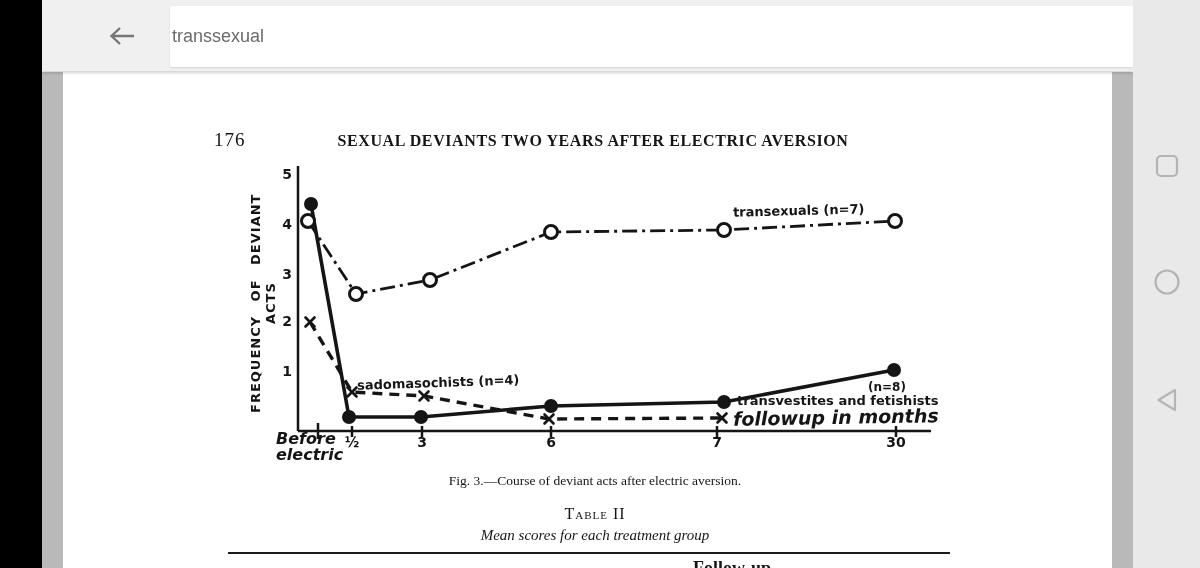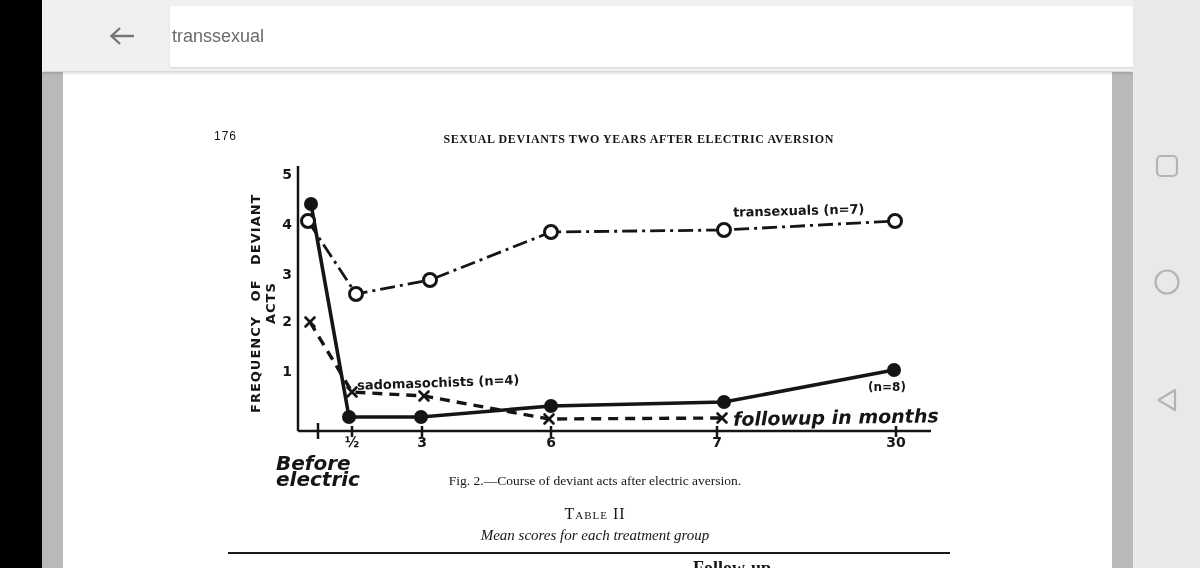--- a/index.html
+++ b/index.html
@@ -16,45 +16,45 @@
   .searchfield input{position:absolute;left:0;top:0;width:100%;height:100%;border:none;outline:none;
            background:transparent;font-family:"Liberation Sans",sans-serif;font-size:18px;
            color:#6b6b6b;box-sizing:border-box;}
   .navpanel{position:absolute;left:1133px;top:0;width:67px;height:568px;background:#e9e9e9;z-index:6;}
   .navbtn{position:absolute;left:0;width:67px;height:56px;display:flex;align-items:center;
           justify-content:center;cursor:pointer;}
   .gutter{position:absolute;width:21px;background:#b9b9b9;}
   .page{position:absolute;left:64px;top:71px;width:1048px;height:497px;background:#fff;}
   
   .doc{color:#151515;}
-  .pagenum{position:absolute;left:214px;top:129px;font-family:Liberation Sans, sans-serif;
-           font-size:12px;letter-spacing:1px;}
-  .runtitle{position:absolute;left:314px;top:132px;width:520px;text-align:right;
-           font-family:"Liberation Serif",serif;font-weight:700;font-size:12px;letter-spacing:0.6px;}
+  .pagenum{position:absolute;left:214px;top:129px;font-family:Liberation Serif, serif;
+           font-size:19px;letter-spacing:1px;}
+  .runtitle{position:absolute;left:333px;top:132px;width:520px;text-align:center;
+           font-family:"Liberation Serif",serif;font-weight:700;font-size:16px;letter-spacing:0.6px;}
   .caption{position:absolute;left:360px;top:473px;width:470px;text-align:center;
            font-family:"Liberation Serif",serif;font-size:13.5px;}
   .tabletitle{position:absolute;left:460px;top:505px;width:270px;text-align:center;
            font-family:"Liberation Serif",serif;font-variant:small-caps;font-size:16px;letter-spacing:1px;}
   .tablesub{position:absolute;left:430px;top:527px;width:330px;text-align:center;
            font-family:"Liberation Serif",serif;font-style:italic;font-size:15px;}
   .tablerule{position:absolute;left:228px;top:552px;width:722px;height:2px;background:#1a1a1a;}
   .partialhdr{position:absolute;left:693px;top:558px;height:10px;overflow:hidden;
            font-family:Liberation Serif, serif;font-weight:700;font-size:18px;}
   
   #chart-svg{position:absolute;left:0;top:0;width:1200px;height:568px;pointer-events:none;z-index:2;}
   .ax{stroke:#151515;stroke-width:2.5;}
   .xm{stroke:#151515;stroke-width:2.6;stroke-linecap:round;}
   .hand{position:absolute;color:#151515;font-family:"DejaVu Sans",sans-serif;font-weight:700;z-index:3;}
   .ylab{width:22px;text-align:right;font-size:14px;}
   .xlab{width:30px;text-align:center;font-size:14px;}
   .ytitle{left:248px;top:170px;height:266px;width:20px;writing-mode:vertical-rl;
           transform:rotate(180deg);text-align:center;font-size:13px;letter-spacing:1px;word-spacing:9px;}
   .slabel{font-size:13px;white-space:nowrap;}
   .followup{left:733px;top:406px;font-size:19px;font-style:italic;transform:rotate(-1deg);white-space:nowrap;}
-  .beforelbl{left:276px;top:431px;font-size:20px;font-style:italic;line-height:16px;white-space:nowrap;margin-top:24px;}
+  .beforelbl{left:276px;top:431px;font-size:16px;font-style:italic;line-height:16px;white-space:nowrap;}
 </style>
 </head>
 <body>
 
 <div class="canvas">
 
   <div class="letterbox"></div>
 
   <div class="gutter" style="left:42px;top:72px;height:496px;"></div>
   <div class="gutter" style="left:1112px;top:72px;height:496px;"></div>
@@ -85,21 +85,21 @@
     </div>
     <div class="navbtn" style="top:372px;">
       <svg width="26" height="28" viewBox="0 0 26 28">
         <path d="M21 4 L4.5 14 L21 24 Z" fill="none" stroke="#b4b4b4" stroke-width="2.2" stroke-linejoin="round"></path>
       </svg>
     </div>
   </div>
 
   <div class="doc pagenum">176</div>
   <div class="doc runtitle">SEXUAL DEVIANTS TWO YEARS AFTER ELECTRIC AVERSION</div>
-  <div class="doc caption">Fig. 2.—Course of deviant acts after electric aversion.</div>
+  <div class="doc caption">Fig. 3.—Course of deviant acts after electric aversion.</div>
   <div class="doc tabletitle">Table II</div>
   <div class="doc tablesub">Mean scores for each treatment group</div>
   <div class="tablerule"></div>
   <div class="doc partialhdr">Follow-up</div>
 
   <svg id="chart-svg" viewBox="0 0 1200 568">
       <line x1="298" y1="166" x2="298" y2="431" class="ax"></line>
       <line x1="298" y1="431" x2="931" y2="431" class="ax"></line>
       <line x1="318" y1="423" x2="318" y2="439" class="ax"></line>
       <line x1="352" y1="426" x2="352" y2="437" class="ax"></line>
@@ -143,19 +143,20 @@
       <div class="hand xlab" style="left: 407px; top: 434px;">3</div>
       <div class="hand xlab" style="left: 536px; top: 434px;">6</div>
       <div class="hand xlab" style="left: 702px; top: 434px;">7</div>
       <div class="hand xlab" style="left: 881px; top: 434px;">30</div>
     </div>
 
   <div class="hand ytitle">FREQUENCY OF DEVIANT ACTS</div>
   <div class="hand slabel" style="left:733px;top:203px;transform:rotate(-1.5deg);">transexuals (n=7)</div>
   <div class="hand slabel" style="left:357px;top:375px;transform:rotate(-2deg);">sadomasochists (n=4)</div>
   <div class="hand slabel" style="left:868px;top:380px;font-size:12px;">(n=8)</div>
+  <div class="hand slabel" style="left:737px;top:393px;">transvestites  and  fetishists</div>
   <div class="hand followup">followup  in  months</div>
   <div class="hand beforelbl">
     <div>Before</div>
     <div>electric</div>
   </div>
 
 </div>
 
 </body></html>

